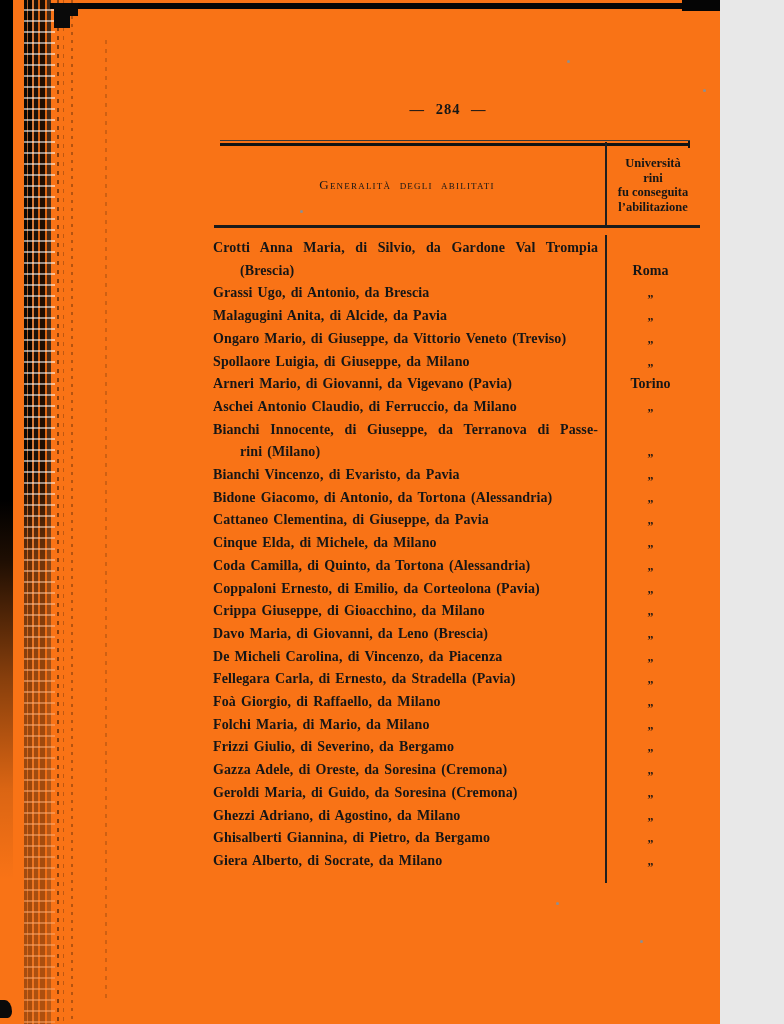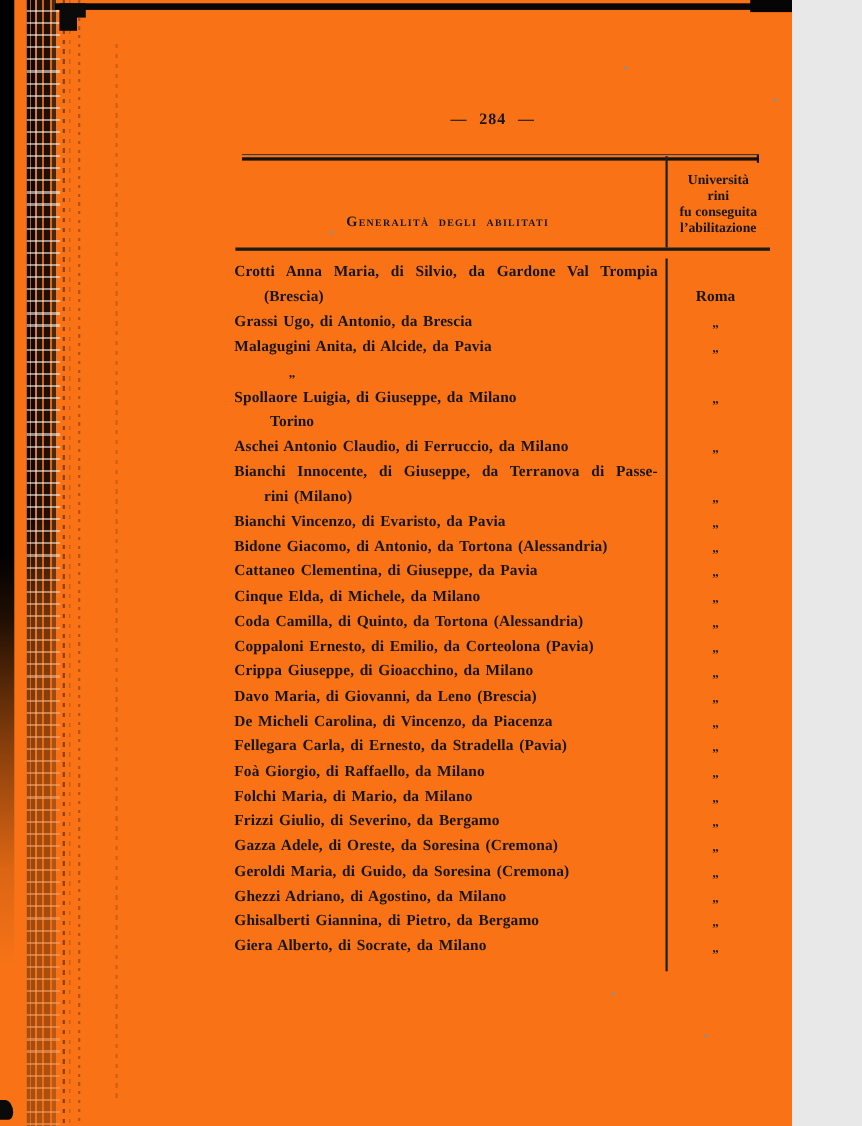--- a/index.html
+++ b/index.html
@@ -64,23 +64,23 @@
     position:absolute; left:7px; top:0; width:470px; height:2px;
     border-top:1px solid #3a3a3a; border-bottom:3px solid #131313;
   }
   .rule-top-hook { position:absolute; left:475px; top:1px; width:2px; height:7px; background:#131313; }
   .rule-head-bottom {
     position:absolute; left:1px; top:85px; width:486px; height:3px; background:#1b1b1b;
   }
 
   .header-row { position:absolute; left:0; top:5px; width:490px; height:80px; }
   .header-col1 {
-    position:absolute; left:0; top:16px; width:388px; height:80px;
+    position:absolute; left:0; top:0; width:388px; height:80px;
     display:flex; align-items:center; justify-content:center;
-    font-variant:small-caps; font-weight:bold;
+    font-variant:small-caps; font-weight:normal;
     font-size:13px; letter-spacing:1.2px; word-spacing:4px;
   }
   .header-col2 {
     position:absolute; left:394px; top:0; width:92px; height:80px;
     display:flex; flex-direction:column; justify-content:center;
     font-size:12.5px; line-height:14.5px; font-weight:bold; text-align:center;
   }
 
   .divider-seg { position:absolute; background:#1f1f1f; width:2px; }
   .seg-head { left:392px; top:2px; height:83px; }
@@ -159,31 +159,37 @@
   </div>
 
   <div class="row">
     <div class="cell-name">
             <div class="line">Malagugini Anita, di Alcide, da Pavia</div>
           </div>
     <div class="cell-univ ditto">„</div>
   </div>
 
   <div class="row">
+    <div class="cell-name">
+            <div class="line">Ongaro Mario, di Giuseppe, da Vittorio Veneto (Treviso)</div>
+          </div>
     <div class="cell-univ ditto">„</div>
   </div>
 
   <div class="row">
     <div class="cell-name">
             <div class="line">Spollaore Luigia, di Giuseppe, da Milano</div>
           </div>
     <div class="cell-univ ditto">„</div>
   </div>
 
   <div class="row">
+    <div class="cell-name">
+            <div class="line">Arneri Mario, di Giovanni, da Vigevano (Pavia)</div>
+          </div>
     <div class="cell-univ">Torino</div>
   </div>
 
   <div class="row">
     <div class="cell-name">
             <div class="line">Aschei Antonio Claudio, di Ferruccio, da Milano</div>
           </div>
     <div class="cell-univ ditto">„</div>
   </div>
 

